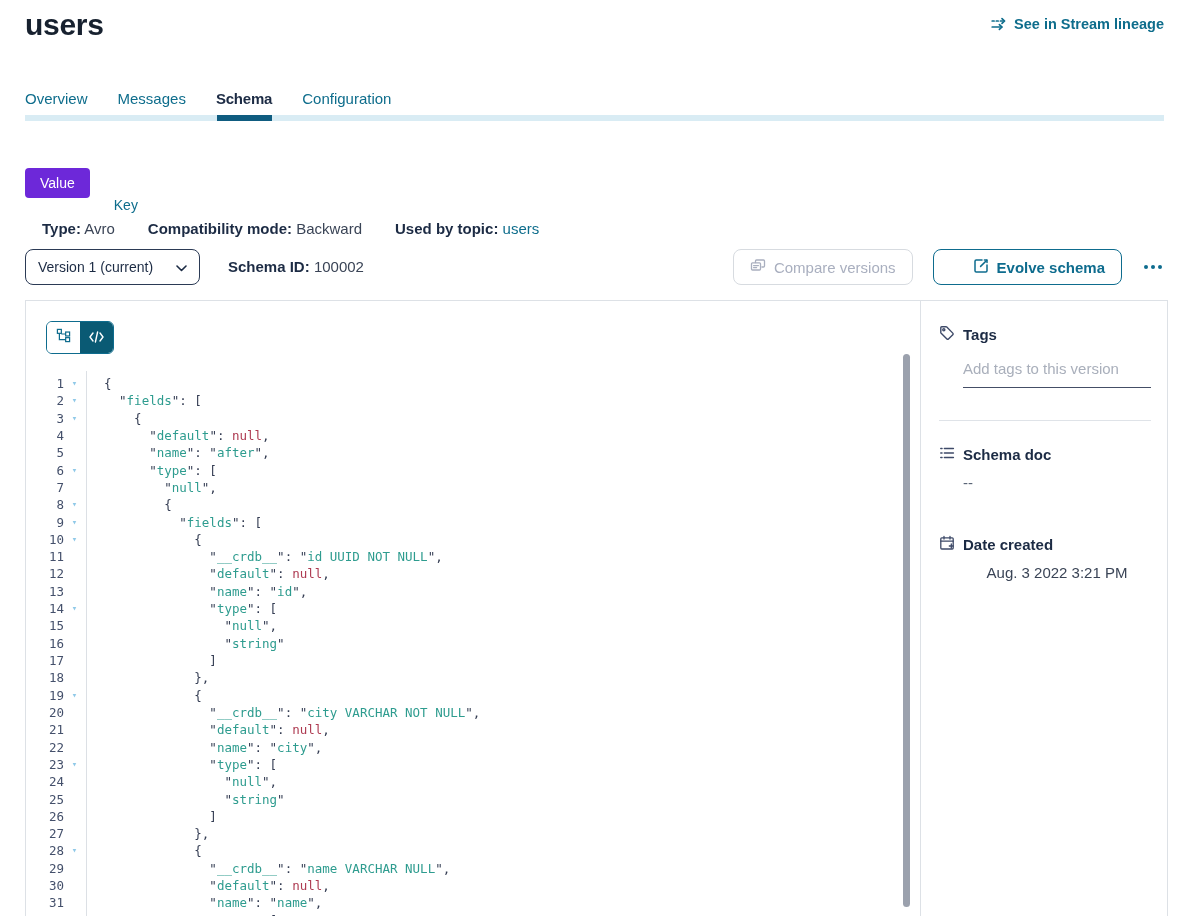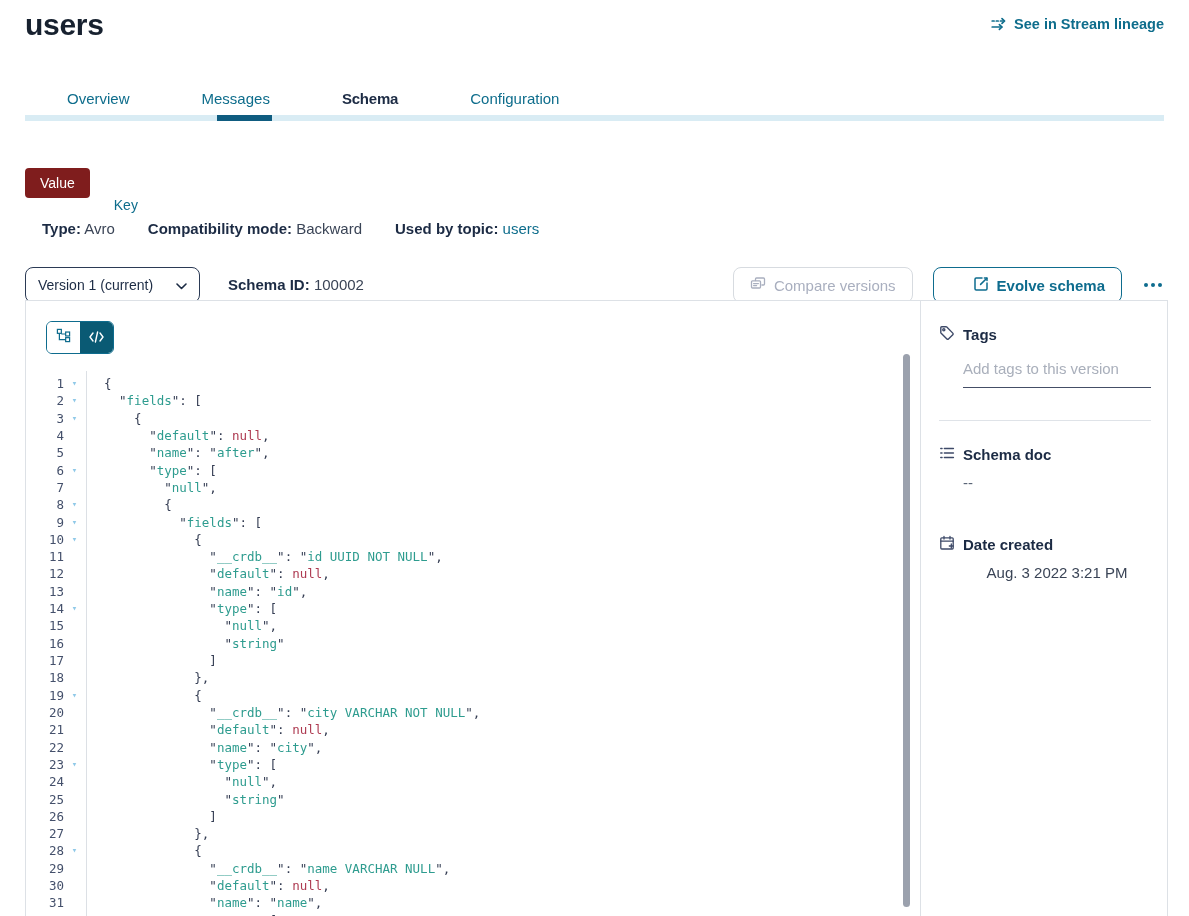--- a/index.html
+++ b/index.html
@@ -8,39 +8,39 @@
 
   
   .page-header { position:absolute; left:25px; right:25px; top:0; height:60px; }
   .page-title { font-size:30px; font-weight:700; letter-spacing:-0.3px; color:#17212F; padding-top:8px; }
   .lineage-link { position:absolute; right:0; top:16px; display:flex; align-items:center; gap:7px;
     color:#0E6D8C; font-size:14.5px; font-weight:700; cursor:pointer; }
   .lineage-link svg { display:block; }
 
   
   .tabs { position:absolute; left:25px; top:90px; display:flex; gap:30px; font-size:15px; }
-  .tab { color:#0E6D8C; cursor:pointer; padding-bottom:10px;margin-left:42px; }
+  .tab { color:#0E6D8C; cursor:pointer; padding-bottom:10px; }
   .tab.active { color:#1C2B44; font-weight:700; letter-spacing:-0.2px; }
   .tab-track { position:absolute; left:25px; right:25px; top:115px; height:6px; background:#D9ECF4; }
   .tab-active-bar { position:absolute; left:192px; top:0; width:55px; height:6px; background:#0F5C80; }
 
   
   .vk-row { position:absolute; left:25px; top:153px; display:flex; align-items:center; }
-  .value-chip { background:#7f1d1d; color:#fff; font-size:14px; padding:7px 15px; border-radius:4px; cursor:pointer;text-align:center; }
+  .value-chip { background:#6d28d9; color:#fff; font-size:14px; padding:7px 15px; border-radius:4px; cursor:pointer;text-align:center; }
   .key-link { color:#0E6D8C; font-size:14px; margin-left:24px; cursor:pointer;margin-top:44px; }
 
   
   .meta-row { position:absolute; left:25px; top:220px; font-size:15px; display:flex; }
   .meta-item { margin-right:16px; }
   .meta-label { font-weight:700; color:#1C2B44;margin-left:17px; }
   .meta-value { color:#3A4456; }
   .meta-link { color:#0E6D8C; cursor:pointer; }
 
   
-  .controls-row { position:absolute; left:25px; right:25px; top:267px; height:36px; }
+  .controls-row { position:absolute; left:25px; right:25px; top:249px; height:36px; }
   .version-select { position:absolute; left:0; top:0; width:175px; height:36px; border:1px solid #2B3A55;
     border-radius:8px; display:flex; align-items:center; padding:0 12px; font-size:14px; color:#1C2B44; cursor:pointer; }
   .version-select .sel-text { flex:1; }
   .schemaid { position:absolute; left:186px; top:9px; font-size:15px; }
   .btn-cluster { position:absolute; right:0; top:0; display:flex; align-items:center; gap:20px; }
   .btn { height:36px; border-radius:8px; display:flex; align-items:center; gap:8px; font-size:15px;
     padding:0 16px; background:#fff; cursor:pointer; }
   .btn-disabled { border:1px solid #D7DBE0; color:#A9AFBF; cursor:default; }
   .btn-primary-outline { border:1px solid #0E6C8E; color:#0E6C8E; font-weight:700;padding-left:39px; }
   .more-btn { display:flex; gap:3px; align-items:center; padding:4px 2px; cursor:pointer; }

